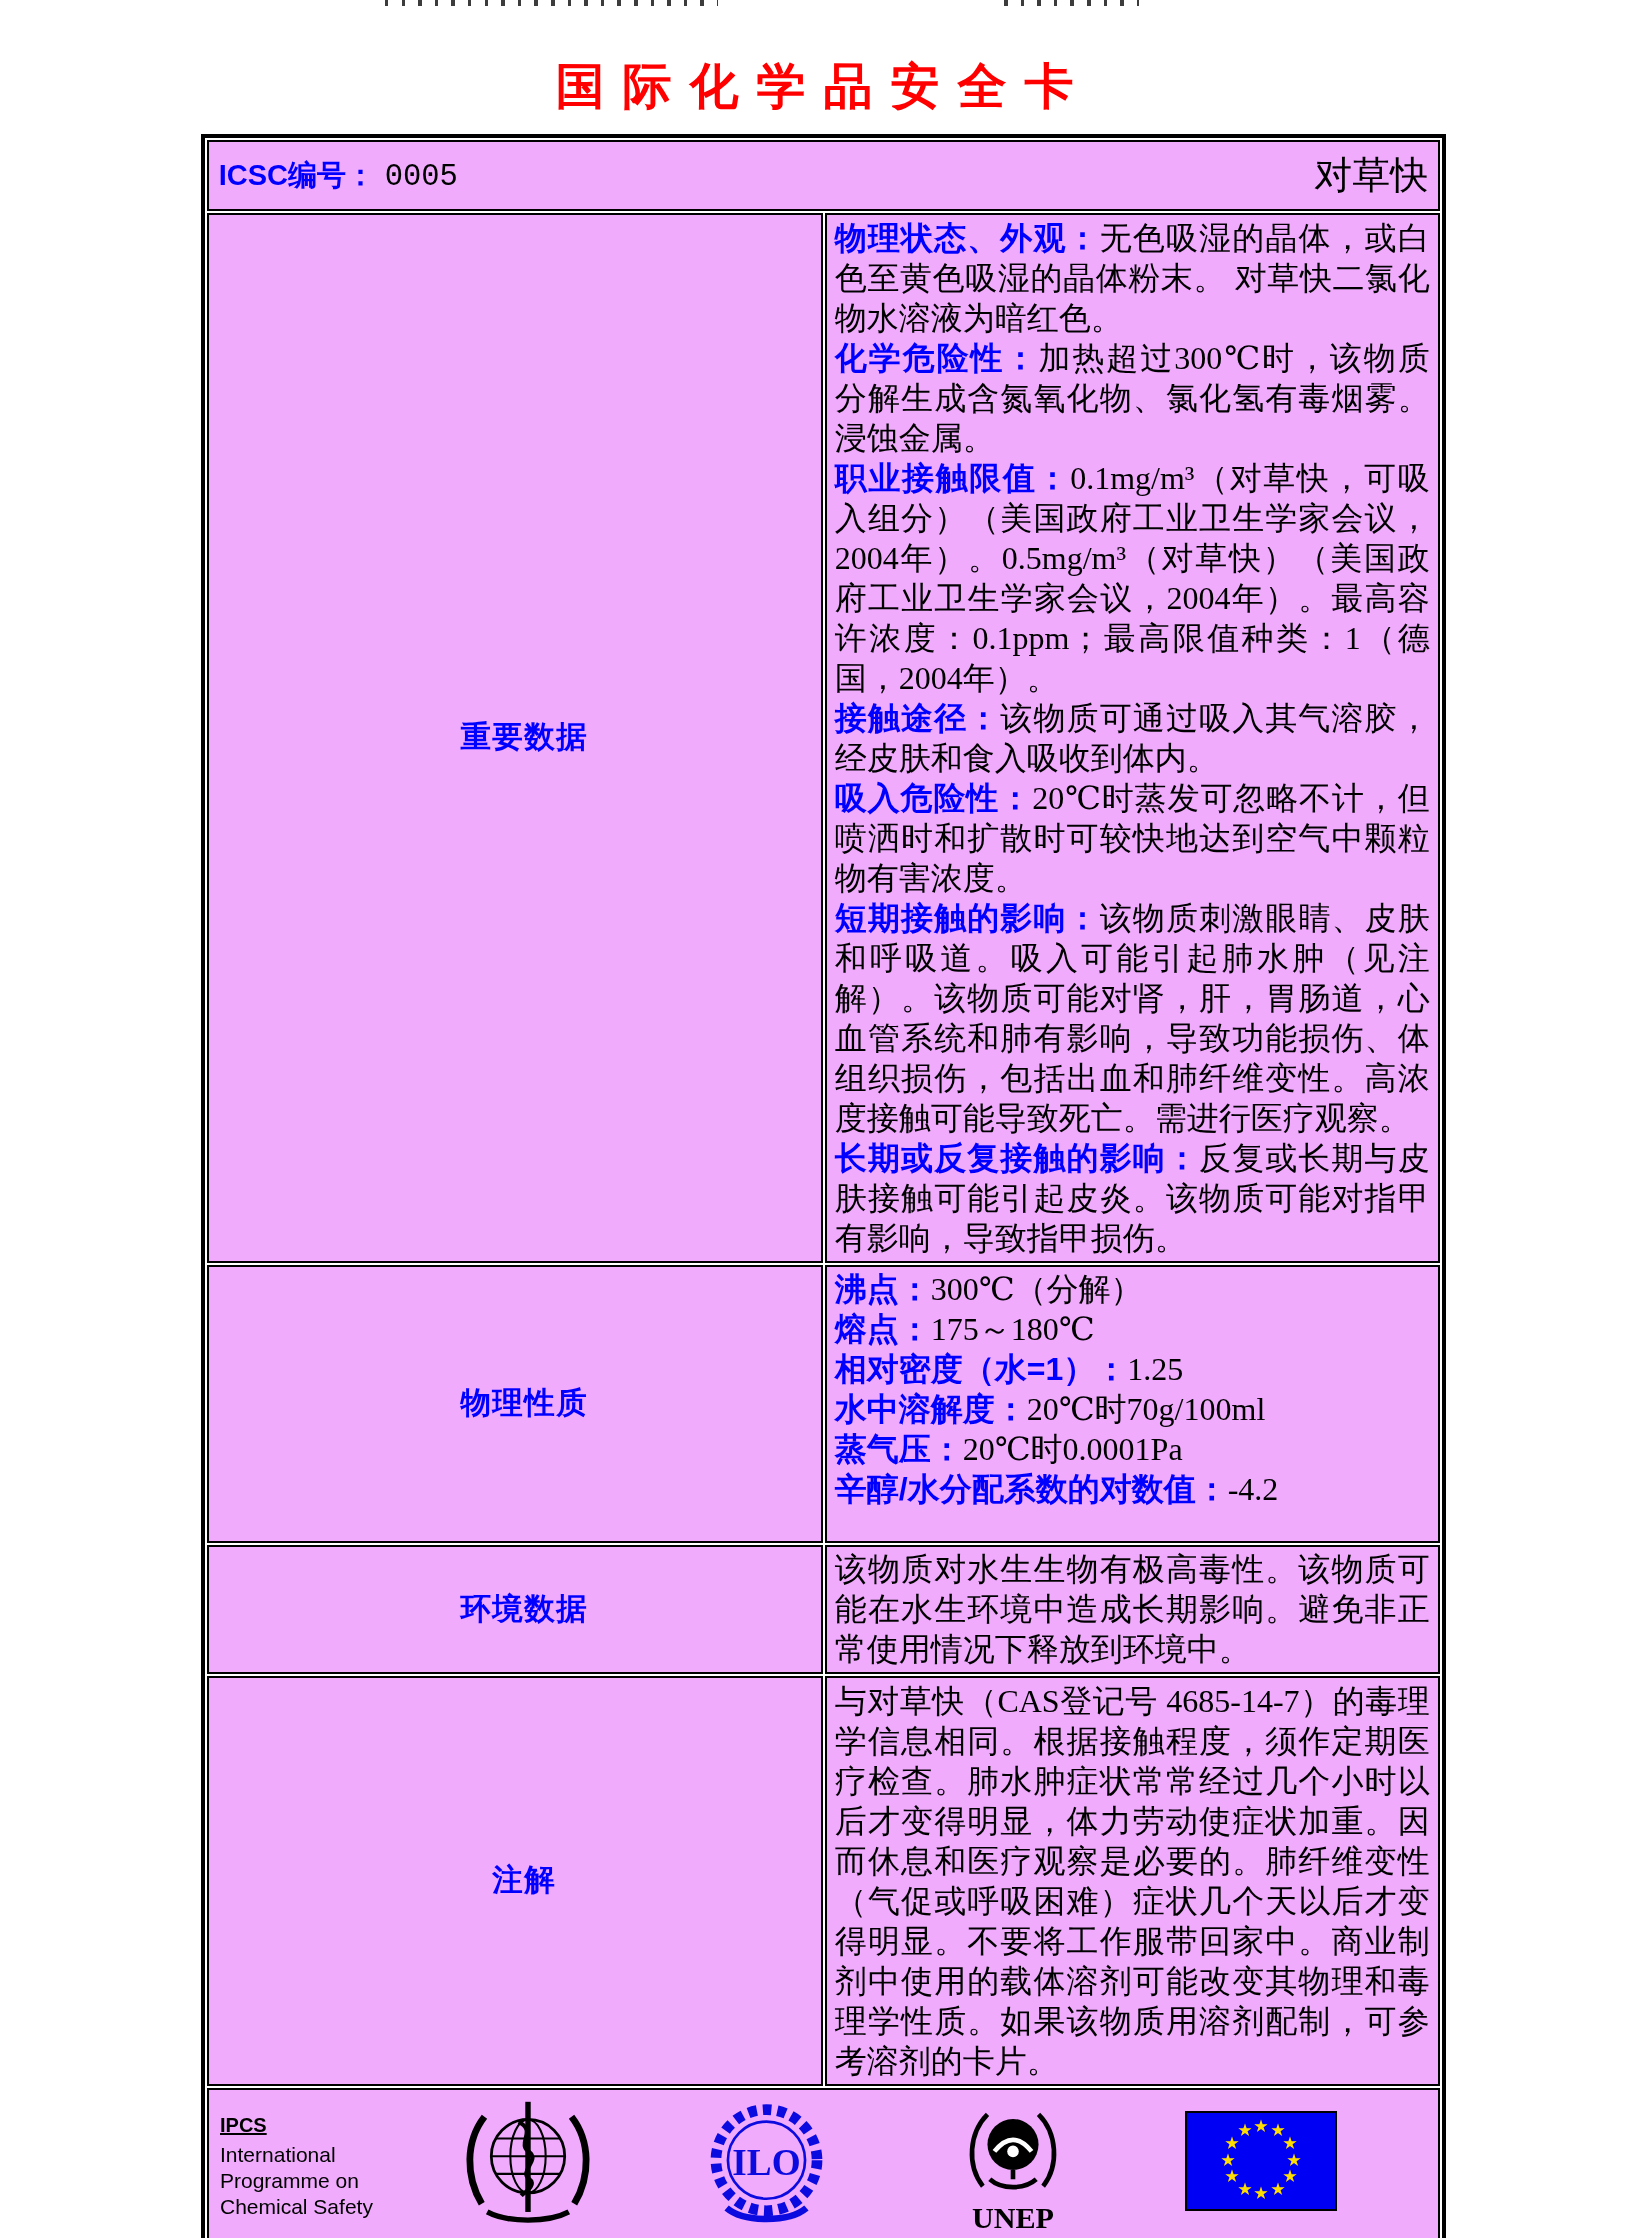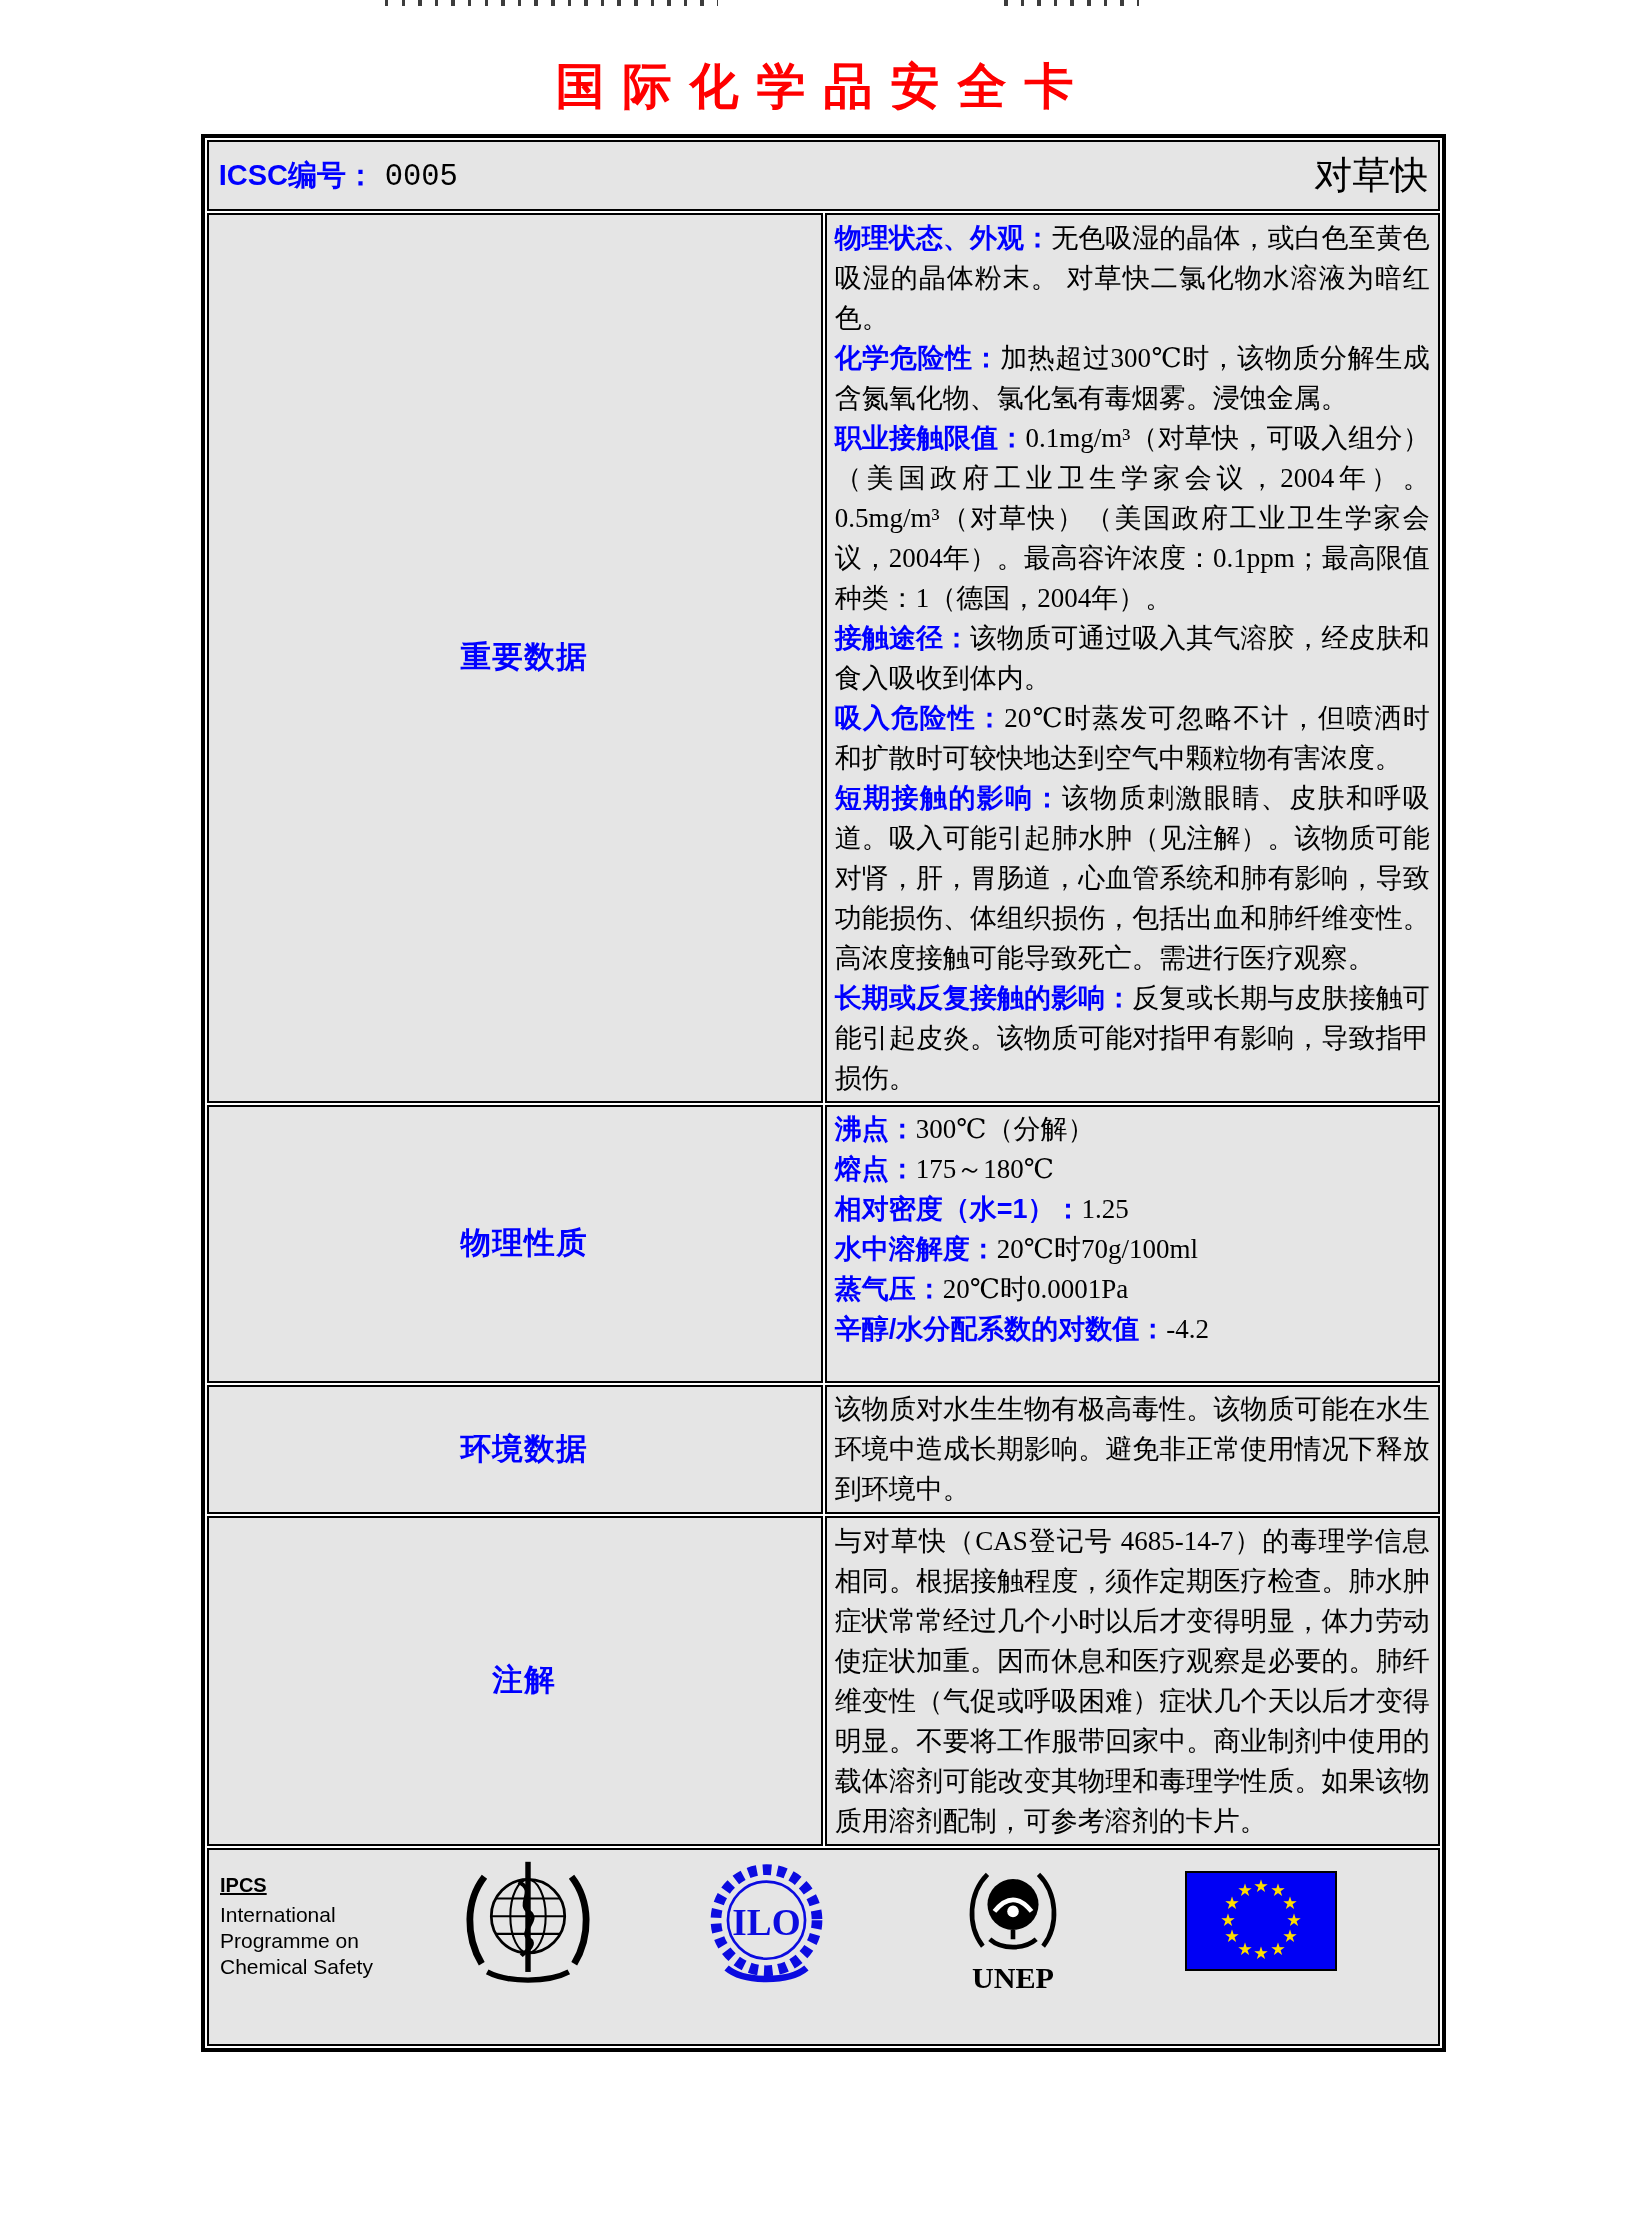--- a/index.html
+++ b/index.html
@@ -31,35 +31,35 @@
   }
 
   table.card{
     position:absolute;left:201px;top:134px;
     width:1245px;
     border:4.2px solid #000;
     border-collapse:separate;
     border-spacing:2.8px;
     table-layout:fixed;
   }
-  td{border:2.1px solid #000;vertical-align:top;background:#e5e5e5;}
+  td{border:2.1px solid #000;vertical-align:top;background:#f0abfc;}
   td.label-cell{
     width:173px;
     text-align:center;
     vertical-align:middle;
     font-family:"Liberation Sans","DejaVu Sans",sans-serif;
     font-weight:bold;
     font-size:30.5px;
     color:#0000FF;
     letter-spacing:1.4px;
     padding-left:20px;
   }
   td.content-cell{
     padding:2.8px 8.3px 2.8px 8.3px;
-    font-size:27px;
+    font-size:32px;
     line-height:40px;
     text-align:justify;
   }
   .kv{margin:0;}
   .k{
     font-family:"Liberation Sans","DejaVu Sans",sans-serif;
     font-weight:bold;
     color:#0000FF;
   }
   .v{color:#000;}

